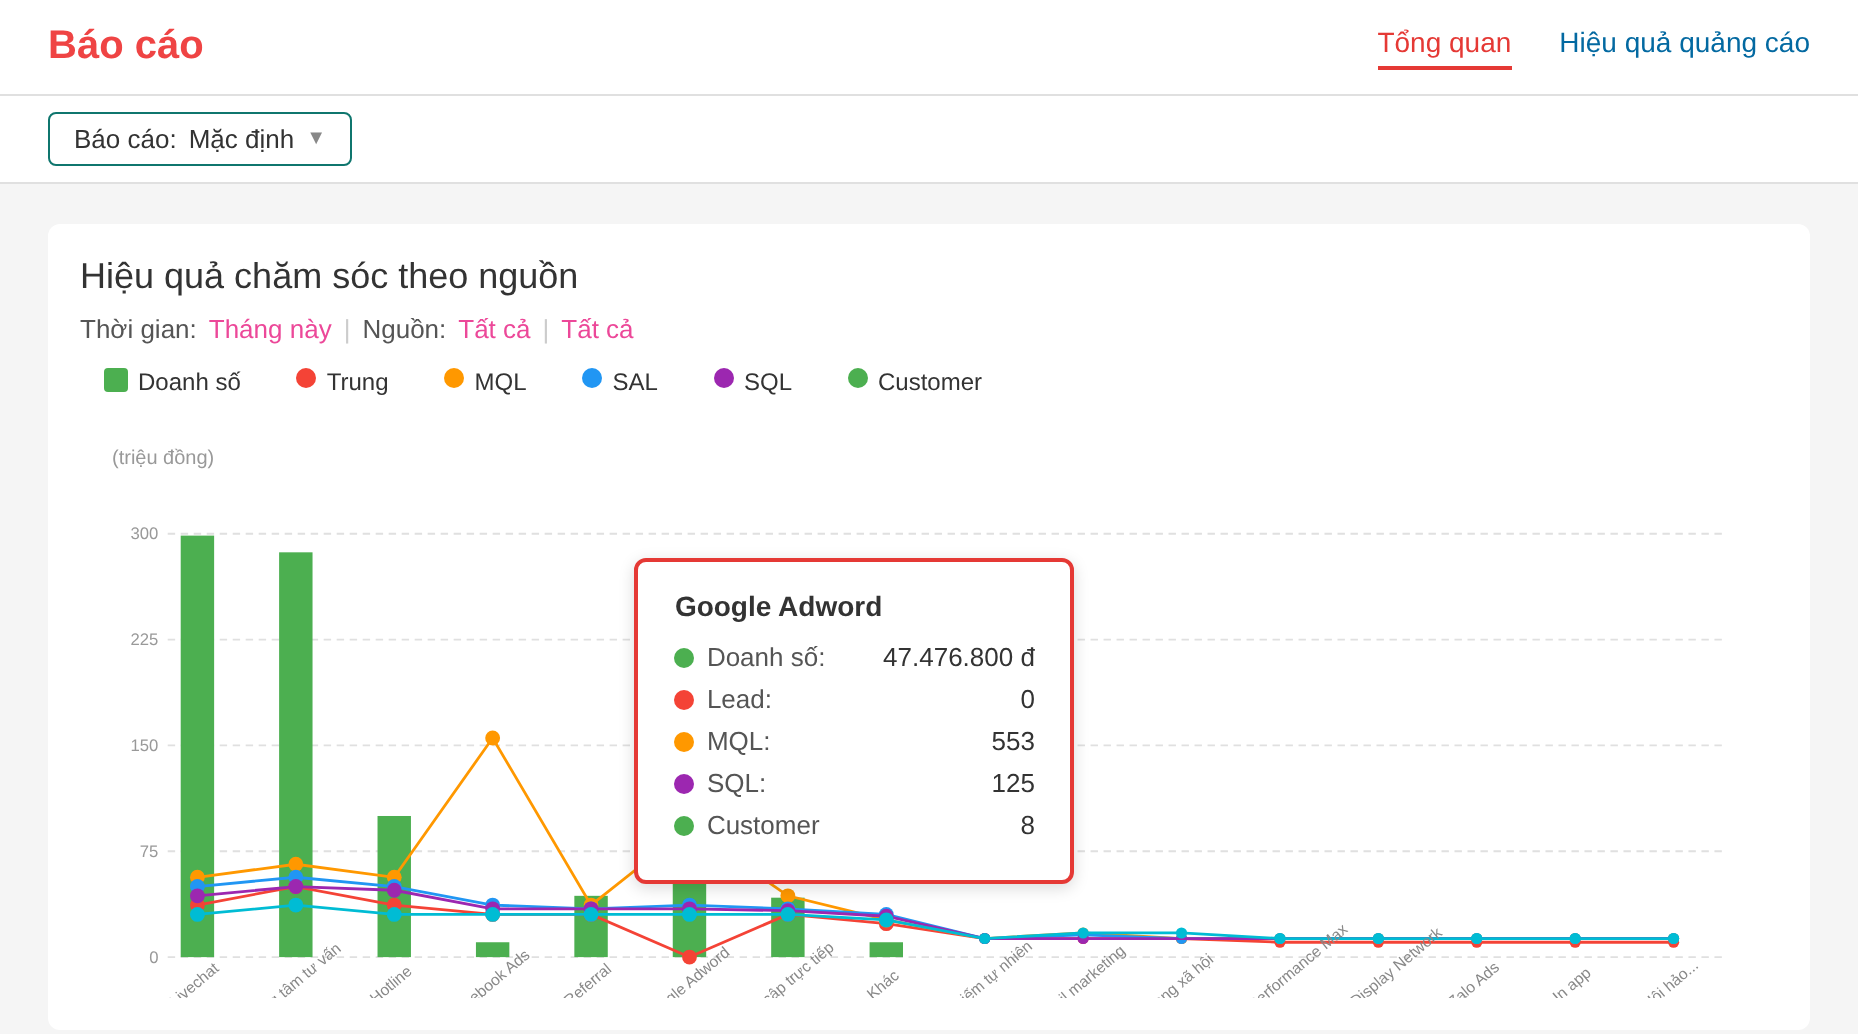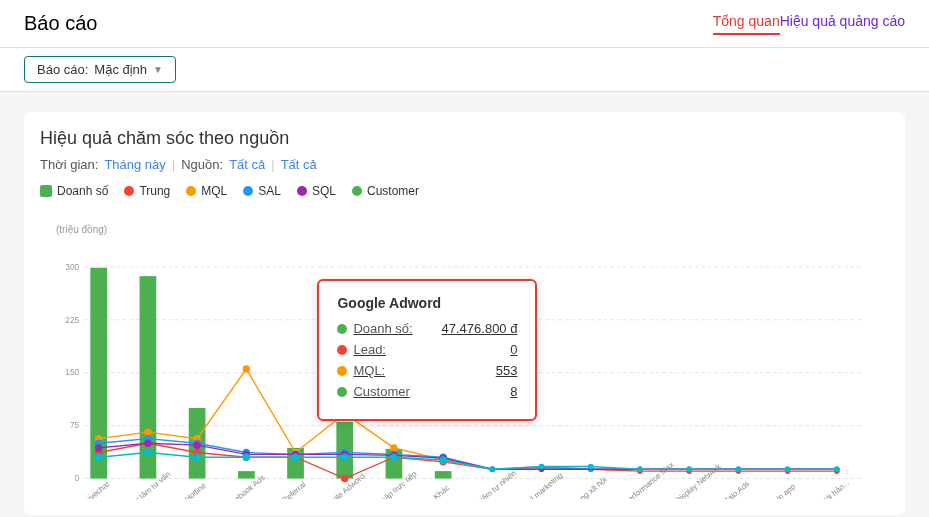--- a/index.html
+++ b/index.html
@@ -6,47 +6,47 @@
     body { font-family: Arial, sans-serif; background: #f5f5f5; color: #333; font-size: 13px; }
 
     .top-bar {
       background: #fff;
       padding: 12px 24px;
       display: flex;
       align-items: center;
       justify-content: space-between;
       border-bottom: 1px solid #e0e0e0;
     }
-    .top-bar-title { font-size: 20px; font-weight: normal; color: #000000; }
-    .top-nav { display: flex; }
-    .top-nav-item { font-size: 14px; color: #6d28d9; cursor: pointer; padding-bottom: 4px; }
+    .top-bar-title { font-size: 20px; font-weight: bold; color: #ef4444; }
+    .top-nav { display: flex; gap: 24px; }
+    .top-nav-item { font-size: 14px; color: #0369a1; cursor: pointer; padding-bottom: 4px; }
     .top-nav-item.active { color: #e53935; border-bottom: 2px solid #e53935; font-weight: 500; }
 
     .filter-bar {
       background: #fff;
       padding: 8px 24px;
       border-bottom: 1px solid #e0e0e0;
     }
     .filter-btn {
       display: inline-flex; align-items: center; gap: 6px;
       border: 1px solid #0f766e; border-radius: 4px; padding: 5px 12px;
       background: #fff; cursor: pointer; font-size: 13px; color: #333;
     }
     .filter-btn .arrow { font-size: 10px; color: #888; }
 
     .main-content { padding: 20px 24px; }
     .section-title { font-size: 18px; font-weight: normal; margin-bottom: 8px; }
 
     .filter-row { display: flex; align-items: center; gap: 6px; margin-bottom: 12px; font-size: 13px; }
     .filter-label { color: #555; }
-    .filter-value { color: #3b82f6; font-weight: 500; cursor: pointer; }
+    .filter-value { color: #ec4899; font-weight: 500; cursor: pointer; }
     .filter-sep { color: #ccc; }
 
     .legend { display: flex; align-items: center; gap: 16px; margin-bottom: 10px; flex-wrap: wrap; }
-    .legend-item { display: flex; align-items: center; gap: 5px; font-size: 12px; cursor: pointer; }
+    .legend-item { display: flex; gap: 5px; font-size: 12px; cursor: pointer; margin-left: 12px; }
     .legend-dot { width: 12px; height: 12px; border-radius: 2px; display: inline-block; }
     .legend-dot-circle { width: 10px; height: 10px; border-radius: 50%; display: inline-block; }
 
     .chart-area {
       background: #fff;
       border-radius: 6px;
       padding: 16px 16px 0 16px;
       position: relative;
       overflow: visible;
     }
@@ -70,21 +70,21 @@
       left: 32%;
       background: #fff;
       border: 2px solid #e53935;
       border-radius: 6px;
       padding: 14px 18px;
       min-width: 220px;
       z-index: 10;
       box-shadow: 0 2px 8px rgba(0,0,0,0.15);
     }
     .tooltip-title { font-size: 14px; font-weight: bold; margin-bottom: 10px; color: #333; }
-    .tooltip-row { display: flex; align-items: center; justify-content: space-between; margin-bottom: 6px; font-size: 13px; text-decoration: underline; }
+    .tooltip-row { display: flex; align-items: center; justify-content: space-between; margin-bottom: 6px; font-size: 13px; }
     .tooltip-row-left { display: flex; align-items: center; gap: 6px; }
     .tooltip-dot { width: 10px; height: 10px; border-radius: 50%; display: inline-block; }
     .tooltip-key { color: #555; }
     .tooltip-val { color: #333; font-weight: 500; }
 
     .section-card {
       background: #fff;
       border-radius: 6px;
       padding: 16px;
     }
@@ -305,20 +305,27 @@
             </div>
             <div class="tooltip-row">
               <div class="tooltip-row-left">
                 <span class="tooltip-dot" style="background: rgb(255, 152, 0);"></span>
                 <span class="tooltip-key">MQL:</span>
               </div>
               <span class="tooltip-val">553</span>
             </div>
             <div class="tooltip-row">
               <div class="tooltip-row-left">
+                <span class="tooltip-dot" style="background: rgb(156, 39, 176);"></span>
+                <span class="tooltip-key">SQL:</span>
+              </div>
+              <span class="tooltip-val">125</span>
+            </div>
+            <div class="tooltip-row">
+              <div class="tooltip-row-left">
                 <span class="tooltip-dot" style="background: rgb(76, 175, 80);"></span>
                 <span class="tooltip-key">Customer</span>
               </div>
               <span class="tooltip-val">8</span>
             </div>
           </div>
       </div>
     </div>
   </div>
 </div>

